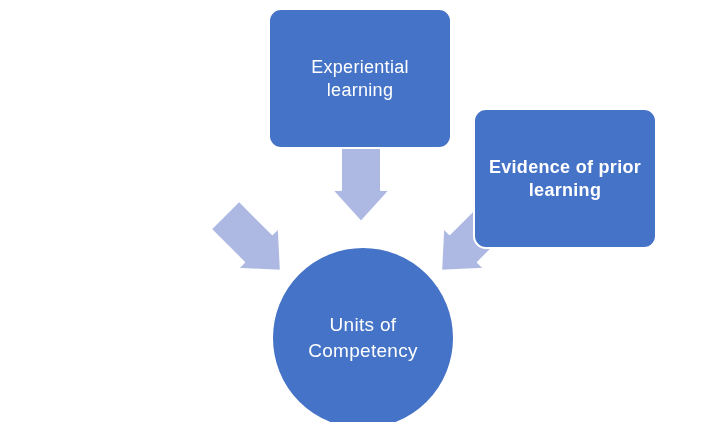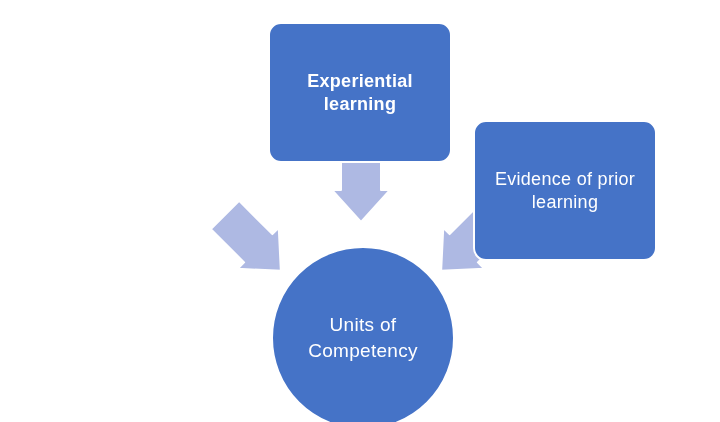--- a/index.html
+++ b/index.html
@@ -43,23 +43,23 @@
     width: 184px;
     height: 141px;
     background: var(--box-fill);
     border: 2px solid var(--box-border);
     border-radius: 13px;
     box-sizing: border-box;
     display: flex;
     align-items: center;
     justify-content: center;
   }
-  .node-box.top    { left: 268px; top: 22px; font-weight: bold;   }
+  .node-box.top    { left: 268px; top: 8px;   }
   .node-box.left   { left: 63px;  top: 110px; }
-  .node-box.right  { left: 473px; top: 120px; }
+  .node-box.right  { left: 473px; top: 108px; font-weight: bold; }
   .node-circle {
     position: absolute;
     left: 271px;
     top: 246px;
     width: 184px;
     height: 184px;
     background: var(--circle-fill);
     border: 2.5px solid var(--circle-border);
     border-radius: 50%;
     box-sizing: border-box;

